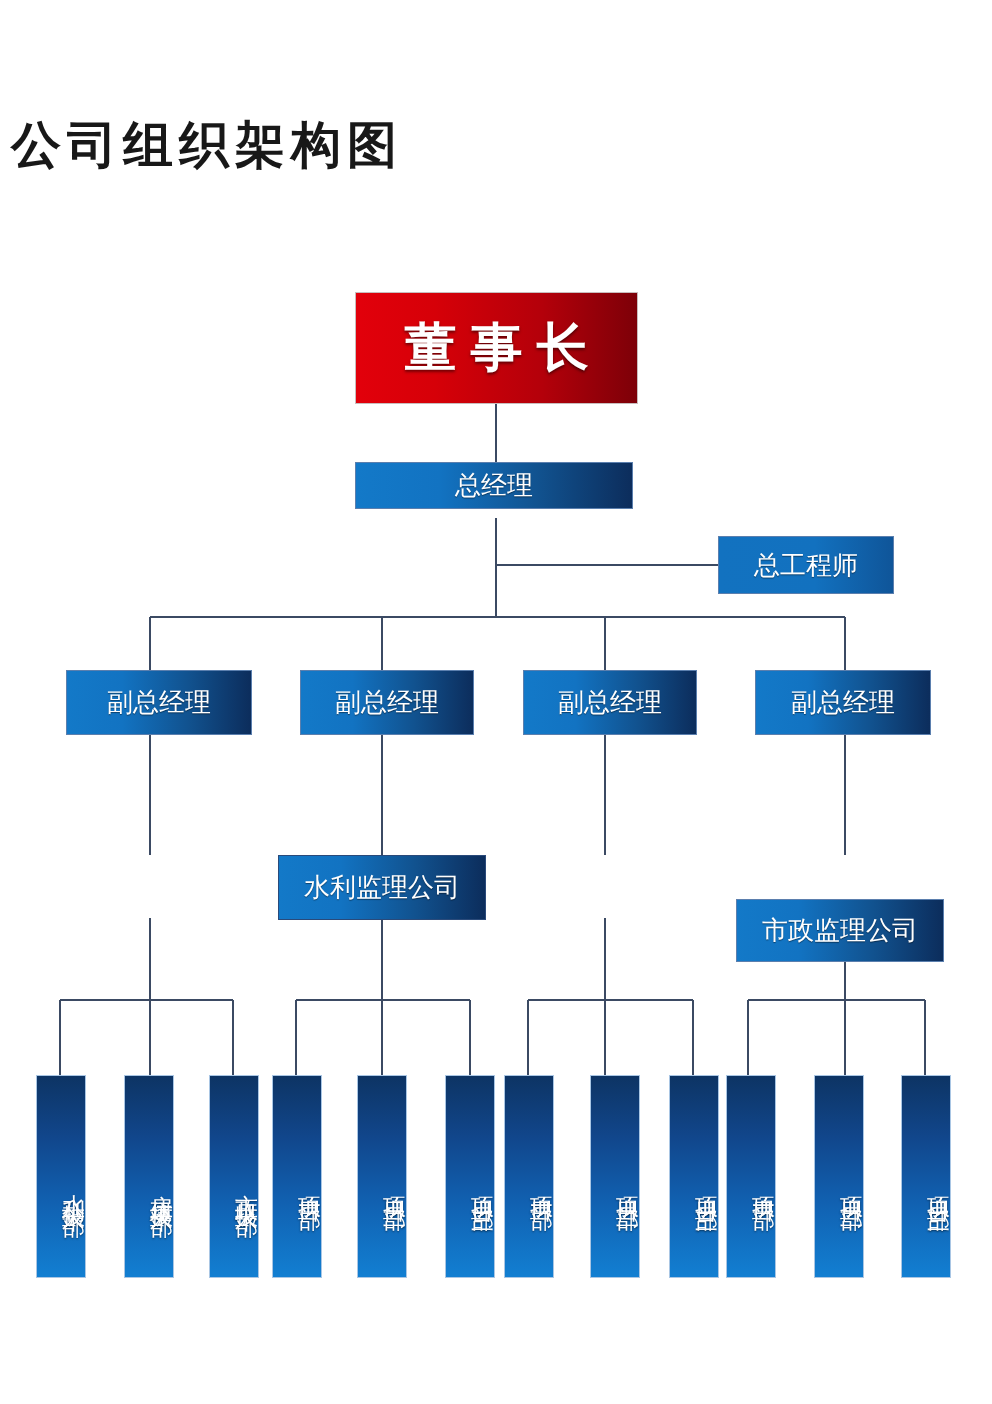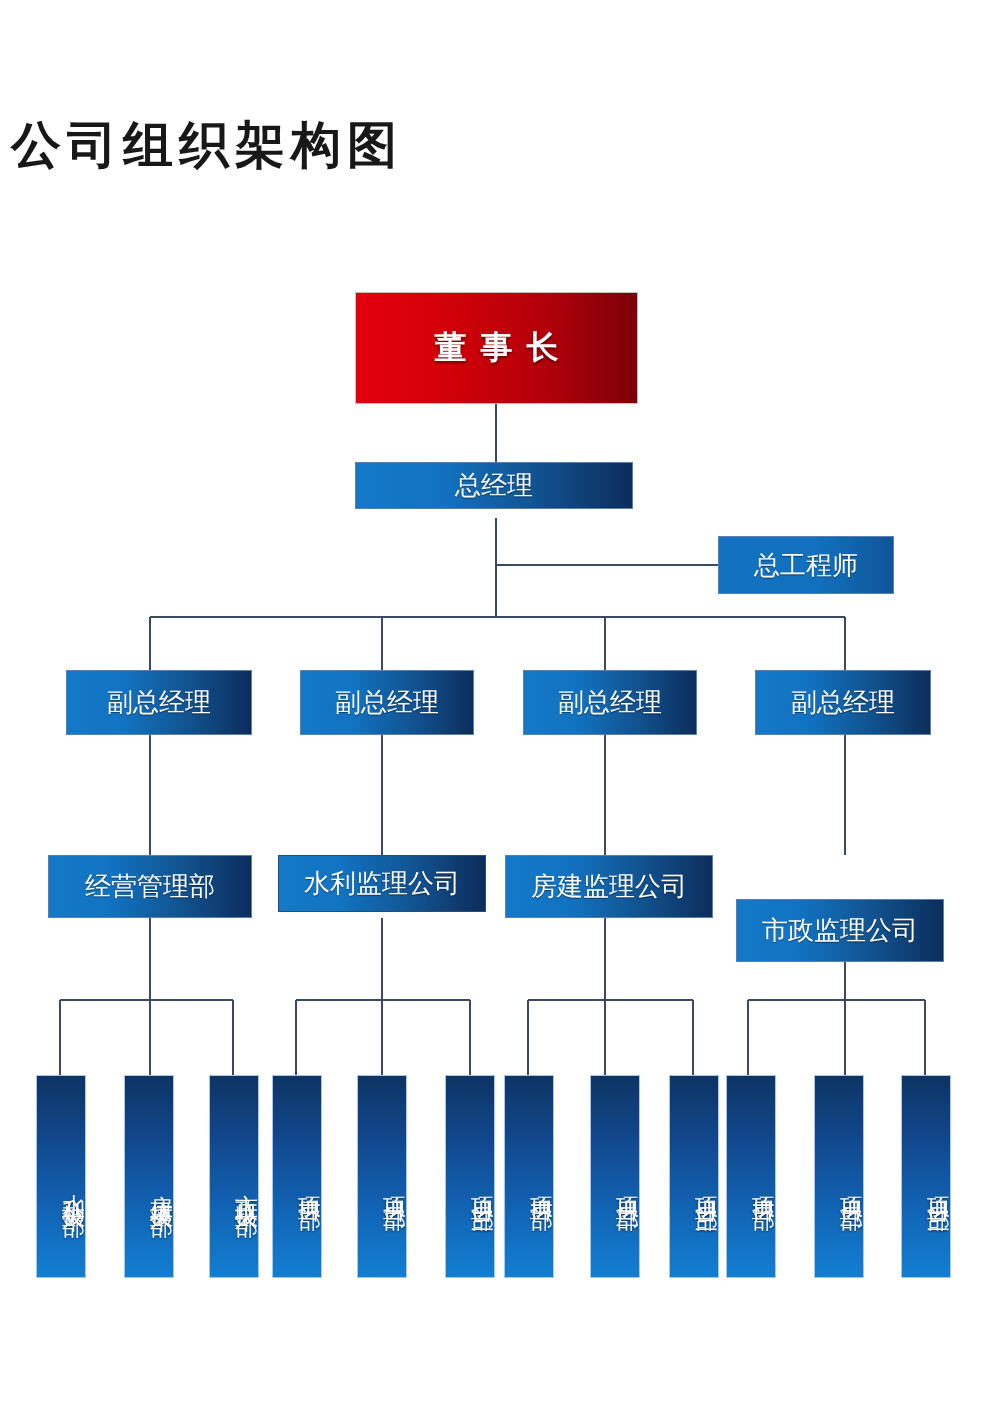--- a/index.html
+++ b/index.html
@@ -31,21 +31,21 @@
     color:#ffffff;
     text-shadow:0 1px 1px rgba(0,0,0,.45);
     white-space:nowrap;
     overflow:hidden;
   }
 
   
   .node.chairman{
     background:linear-gradient(to right,#e2000b 0%,#d60008 28%,#b4000a 66%,#7d0008 100%);
     border:1px solid #c8bdbd;
-    font-size:32px;font-weight:700;letter-spacing:14px;
+    font-size:52px;font-weight:700;letter-spacing:14px;
     text-indent:14px;
     text-shadow:0 2px 3px rgba(0,0,0,.5);
   }
 
   
   .node.blue-h{
     background:linear-gradient(to right,#1379c8 0%,#1273c2 30%,#11528f 66%,#0c2d5c 100%);
     border:1px solid #5b7fae;
     font-size:26px;font-weight:400;
   }
@@ -124,23 +124,21 @@
 
   <div class="node blue-h" style="left:355px;top:462px;width:278px;height:47px;">总经理</div>
 
   <div class="node blue-h flat" style="left:718px;top:536px;width:176px;height:58px;">总工程师</div>
 
   <div class="node blue-h" style="left:66px;top:670px;width:186px;height:65px;">副总经理</div>
   <div class="node blue-h" style="left:300px;top:670px;width:174px;height:65px;">副总经理</div>
   <div class="node blue-h" style="left:523px;top:670px;width:174px;height:65px;">副总经理</div>
   <div class="node blue-h" style="left:755px;top:670px;width:176px;height:65px;">副总经理</div>
 
-  <div class="node blue-h" style="left:48px;top:855px;width:204px;height:63px;">经营管理部</div>
-  <div class="node blue-h strong-border" style="left:278px;top:855px;width:208px;height:57px;">水利监理公司</div>
-  <div class="node blue-h" style="left:505px;top:855px;width:208px;height:63px;">房建监理公司</div>
+  <div class="node blue-h strong-border" style="left:278px;top:855px;width:208px;height:65px;">水利监理公司</div>
   <div class="node blue-h" style="left:736px;top:855px;width:208px;height:63px;margin-top:44px;">市政监理公司</div>
 
   <div class="node blue-v" style="left:36px;top:1075px;width:50px;height:203px;">水利技术部</div>
   <div class="node blue-v" style="left:124px;top:1075px;width:50px;height:203px;">房建技术部</div>
   <div class="node blue-v" style="left:209px;top:1075px;width:50px;height:203px;">市政技术部</div>
 
   <div class="node blue-v" style="left:272px;top:1075px;width:50px;height:203px;">项目部一</div>
   <div class="node blue-v" style="left:357px;top:1075px;width:50px;height:203px;">项目部二</div>
   <div class="node blue-v" style="left:445px;top:1075px;width:50px;height:203px;">项目部三</div>
 

